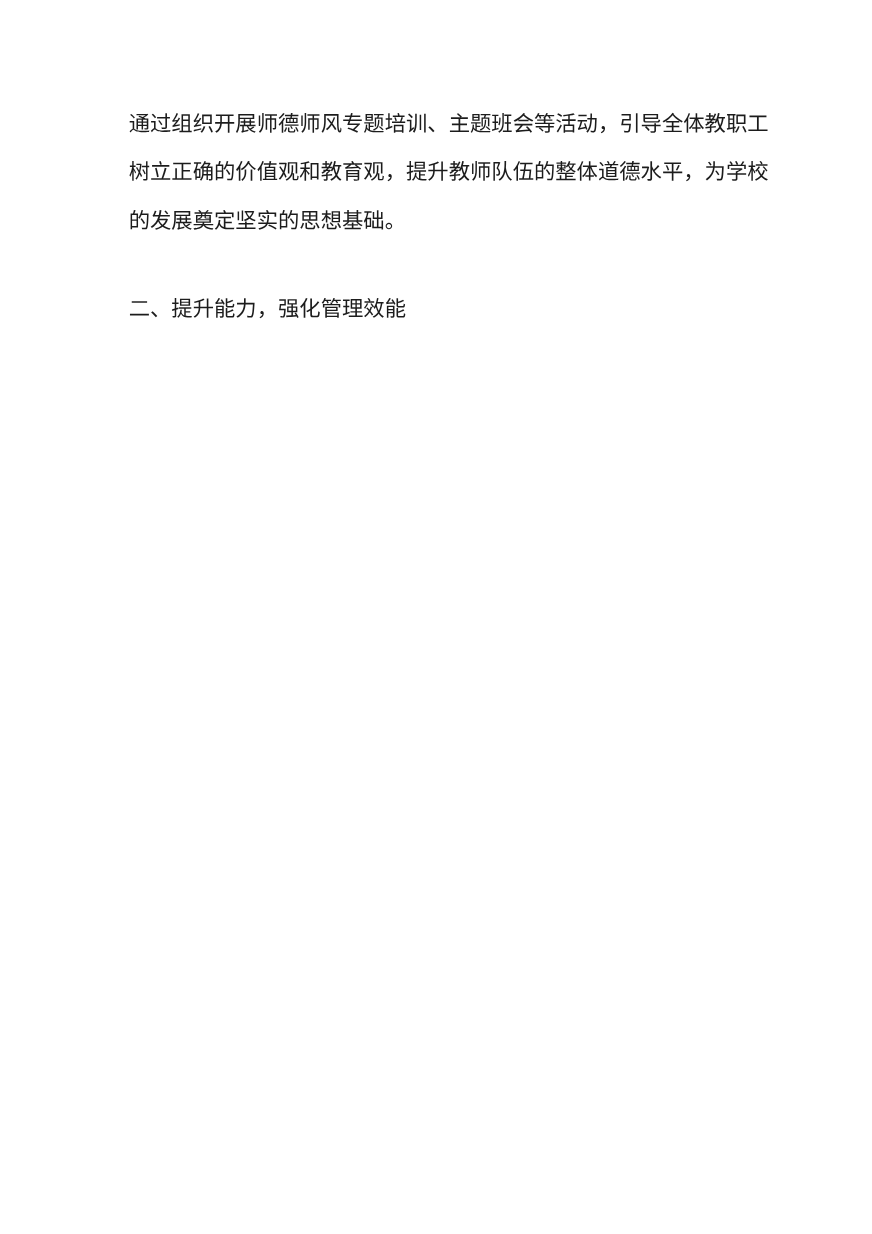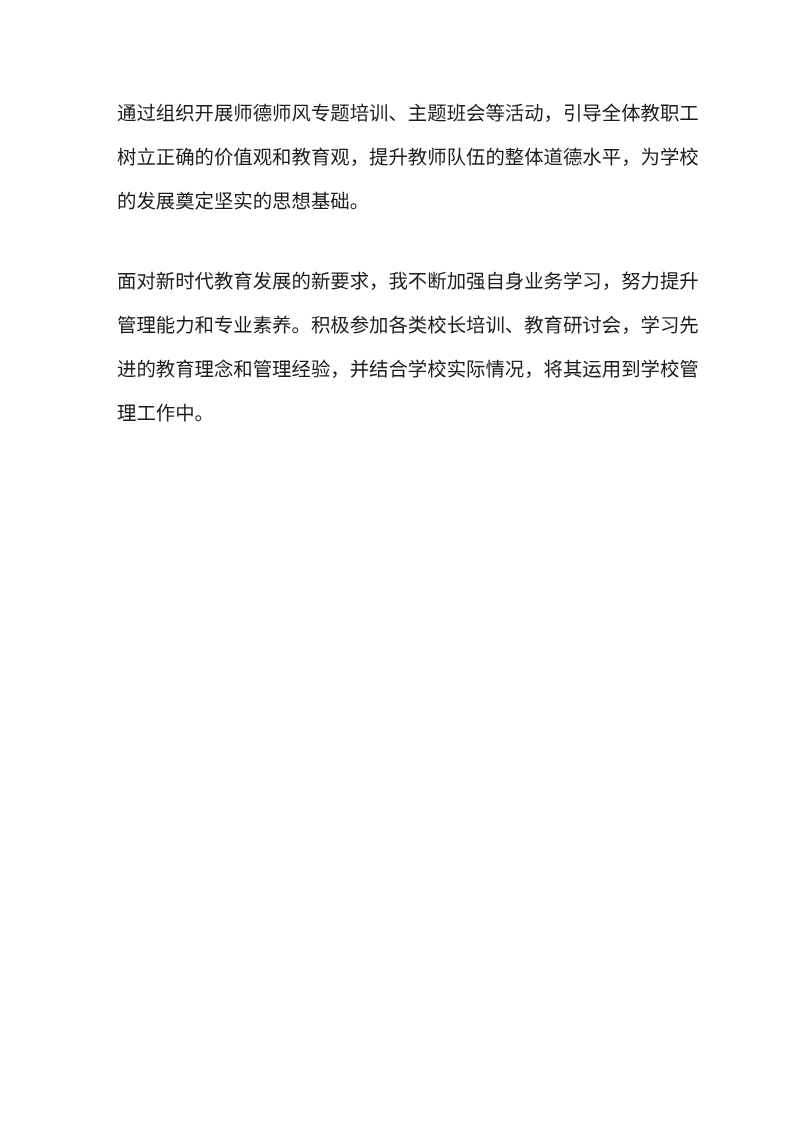--- a/index.html
+++ b/index.html
@@ -39,22 +39,19 @@
 </style>
 </head>
 <body>
 
 <div class="page">
 
   <p class="doc-block">通过组织开展师德师风专题培训、主题班会等活动，引导全体教职工
 树立正确的价值观和教育观，提升教师队伍的整体道德水平，为学校
 的发展奠定坚实的思想基础。</p>
 
+  <h2 class="doc-block heading">二、提升能力，强化管理效能</h2>
 
-  <p class="doc-block">面对新时代教育发展的新要求，我不断加强自身业务学习，努力提升
-管理能力和专业素养。积极参加各类校长培训、教育研讨会，学习先
-进的教育理念和管理经验，并结合学校实际情况，将其运用到学校管
-理工作中。</p>
 
 
 
 
 </div>
 
 </body></html>

